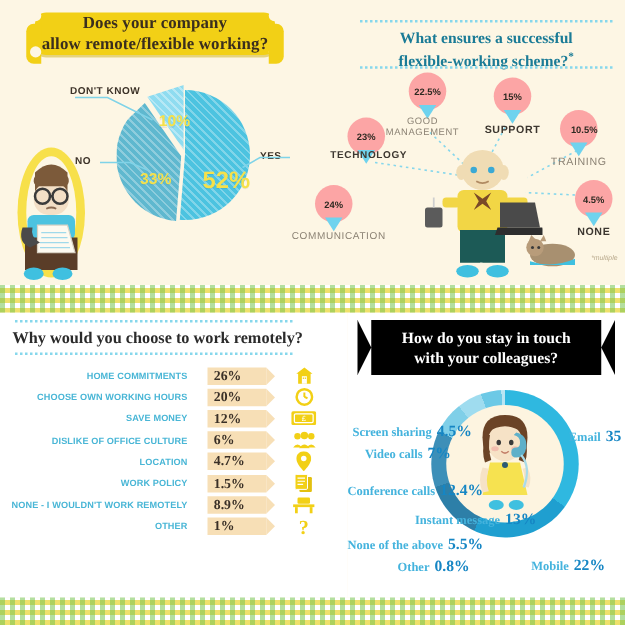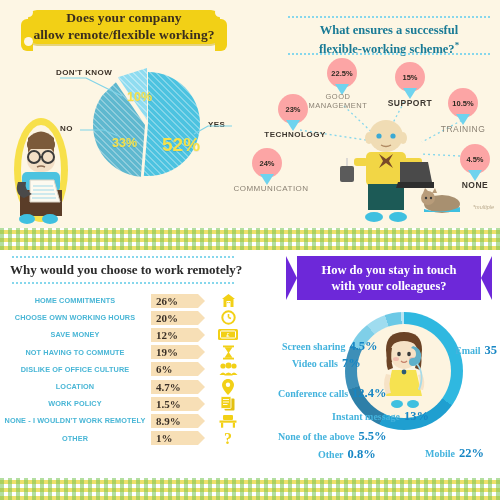--- a/index.html
+++ b/index.html
@@ -119,37 +119,37 @@
   #bl-title{
     position:absolute;left:10px;top:262px;
     font-family:"Liberation Serif",serif;font-weight:bold;font-size:13px;color:#2b2b2b;
   }
   #bl-rule-top{left:12px;top:256px;width:222px;}
   #bl-rule-bot{left:12px;top:282px;width:222px;}
 
   #list{position:absolute;left:0;top:292px;width:278px;}
   .lrow{display:flex;align-items:center;height:17.2px;}
   .lrow .lname{
-    width:150px;text-align:center;padding-right:1px;
+    width:150px;text-align:right;padding-right:16px;
     font-family:"Liberation Sans",sans-serif;font-weight:bold;font-size:7.3px;
     color:#49b6d6;letter-spacing:.1px;white-space:nowrap;
   }
   .lrow .lval{
     position:relative;width:42px;height:14px;background:#f7dfb6;
     display:flex;align-items:center;padding-left:5px;
     font-family:"Liberation Serif",serif;font-weight:bold;font-size:11px;color:#3a3027;
   }
   .lrow .lval:after{
     content:"";position:absolute;right:-7px;top:0;width:0;height:0;
     border-top:7px solid transparent;border-bottom:7px solid transparent;border-left:7px solid #f7dfb6;
   }
   .lrow .licon{width:34px;margin-left:13px;display:flex;align-items:center;justify-content:center;}
 
   
-  #ribbon{position:absolute;left:286px;top:256px;width:206px;height:44px;background:#6d28d9;}
+  #ribbon{position:absolute;left:286px;top:256px;width:206px;height:44px;background:#000000;}
   #ribbon:before,#ribbon:after{
     content:"";position:absolute;top:0;width:0;height:0;
     border-top:22px solid #fff;border-bottom:22px solid #fff;
   }
   #ribbon:before{left:0;border-left:11px solid transparent;}
   #ribbon:after{right:0;border-right:11px solid transparent;}
   #ribbon .rtxt{
     position:relative;z-index:3;display:flex;align-items:center;justify-content:center;
     height:100%;text-align:center;line-height:1.3;
     font-family:"Liberation Serif",serif;font-weight:bold;font-size:12.5px;color:#fff;
@@ -256,34 +256,34 @@
   <div class="pinlbl" style="left:298px;top:92px;width:80px;">
     <span>GOOD</span><br>
     <span>MANAGEMENT</span>
   </div>
 
   <div class="pin" style="left:395px;top:62px;">
     <span>15%</span>
   </div>
   <div class="pinlbl dark" style="left:380px;top:98px;width:60px;font-size:8.5px;">SUPPORT</div>
 
-  <div class="pin" style="left:448px;top:88px;">
+  <div class="pin" style="left:448px;top:88px;justify-content:flex-end;">
     <span>10.5%</span>
   </div>
   <div class="pinlbl" style="left:432px;top:124px;width:62px;font-size:8.5px;">TRAINING</div>
 
   <div class="pin" style="left:460px;top:144px;">
     <span>4.5%</span>
   </div>
   <div class="pinlbl dark" style="left:452px;top:180px;width:46px;font-size:8.5px;">NONE</div>
 
   <div class="pin" style="left:278px;top:94px;">
     <span>23%</span>
   </div>
-  <div class="pinlbl dark" style="left:259px;top:130px;width:72px;font-size:8px;">TECHNOLOGY</div>
+  <div class="pinlbl dark" style="left:259px;top:119px;width:72px;font-size:8px;">TECHNOLOGY</div>
 
   <div class="pin" style="left:252px;top:148px;">
     <span>24%</span>
   </div>
   <div class="pinlbl" style="left:228px;top:184px;width:86px;font-size:8px;">COMMUNICATION</div>
 
   <div id="footnote">*multiple</div>
 
   <svg id="person-right" viewBox="0 0 96 108">
     <ellipse cx="48" cy="18" rx="17" ry="16" fill="#f0dcb4"></ellipse>
@@ -353,31 +353,20 @@
       <div class="lval">12%</div>
       <div class="licon">
         <svg width="20" height="13" viewBox="0 0 20 13">
             <rect x="0" y="1" width="20" height="11" rx="1.5" fill="#f2d016"></rect>
             <rect x="2.5" y="3" width="15" height="7" rx="1" fill="none" stroke="#fff" stroke-width="1"></rect>
             <text x="10" y="8.8" font-size="6" font-family="Liberation Sans, sans-serif" fill="#fff" text-anchor="middle">£</text>
           </svg>
       </div>
     </div>
     <div class="lrow">
-      <div class="lname">NOT HAVING TO COMMUTE</div>
-      <div class="lval">19%</div>
-      <div class="licon">
-        <svg width="13" height="15" viewBox="0 0 13 15">
-            <rect x="1" y="0.5" width="11" height="1.8" fill="#f2d016"></rect>
-            <rect x="1" y="12.7" width="11" height="1.8" fill="#f2d016"></rect>
-            <path d="M2.5 2.3 L10.5 2.3 L7 7.4 L10.5 12.7 L2.5 12.7 L6 7.4 Z" fill="#f2d016"></path>
-          </svg>
-      </div>
-    </div>
-    <div class="lrow">
       <div class="lname">DISLIKE OF OFFICE CULTURE</div>
       <div class="lval">6%</div>
       <div class="licon">
         <svg width="19" height="14" viewBox="0 0 19 14">
             <circle cx="4" cy="4" r="2.6" fill="#f2d016"></circle>
             <circle cx="15" cy="4" r="2.6" fill="#f2d016"></circle>
             <circle cx="9.5" cy="3.4" r="3" fill="#f2d016"></circle>
             <path d="M0.5 13 q3.5 -5 7 0 z" fill="#f2d016"></path>
             <path d="M11.5 13 q3.5 -5 7 0 z" fill="#f2d016"></path>
             <path d="M5.2 13.5 q4.3 -6 8.6 0 z" fill="#f2d016"></path>

